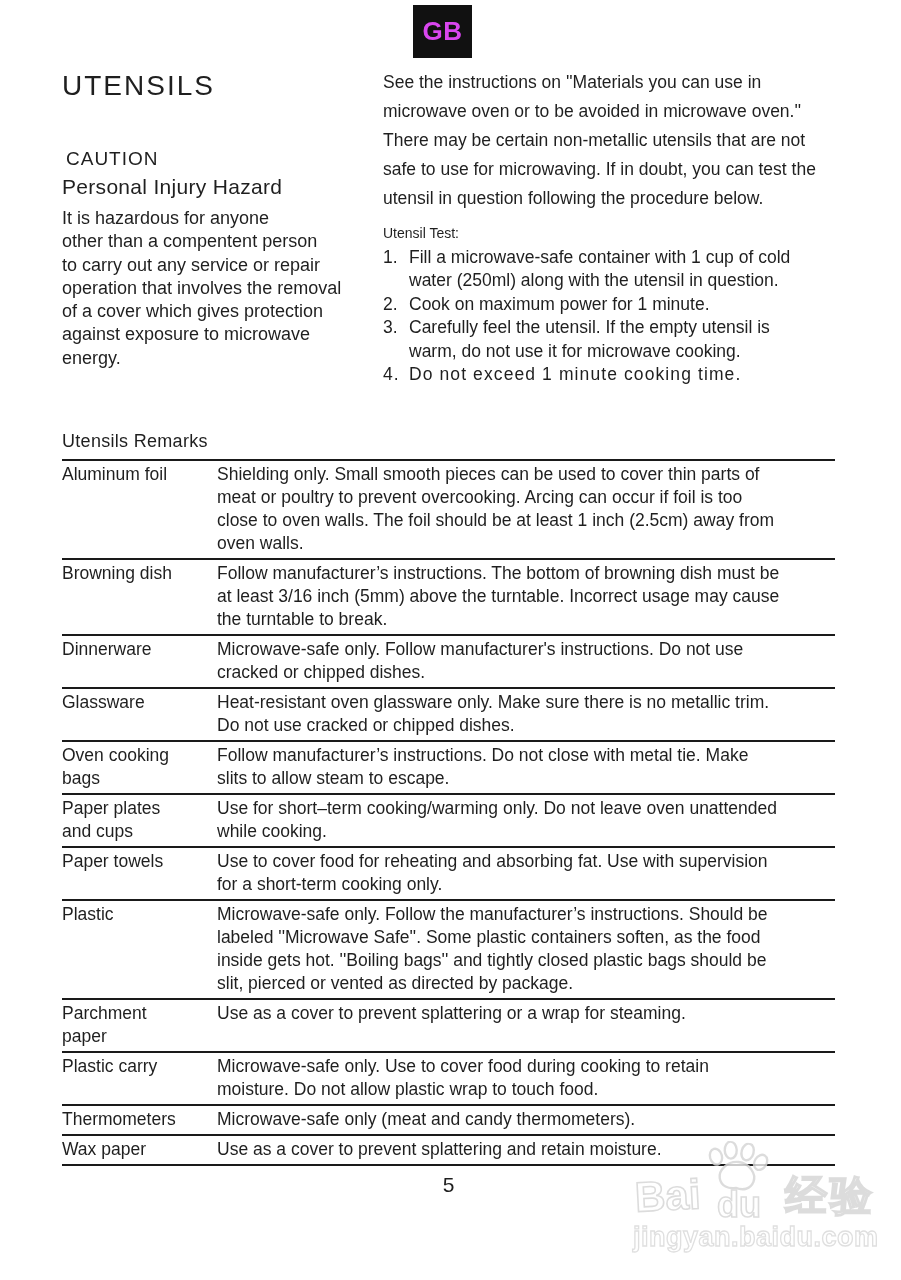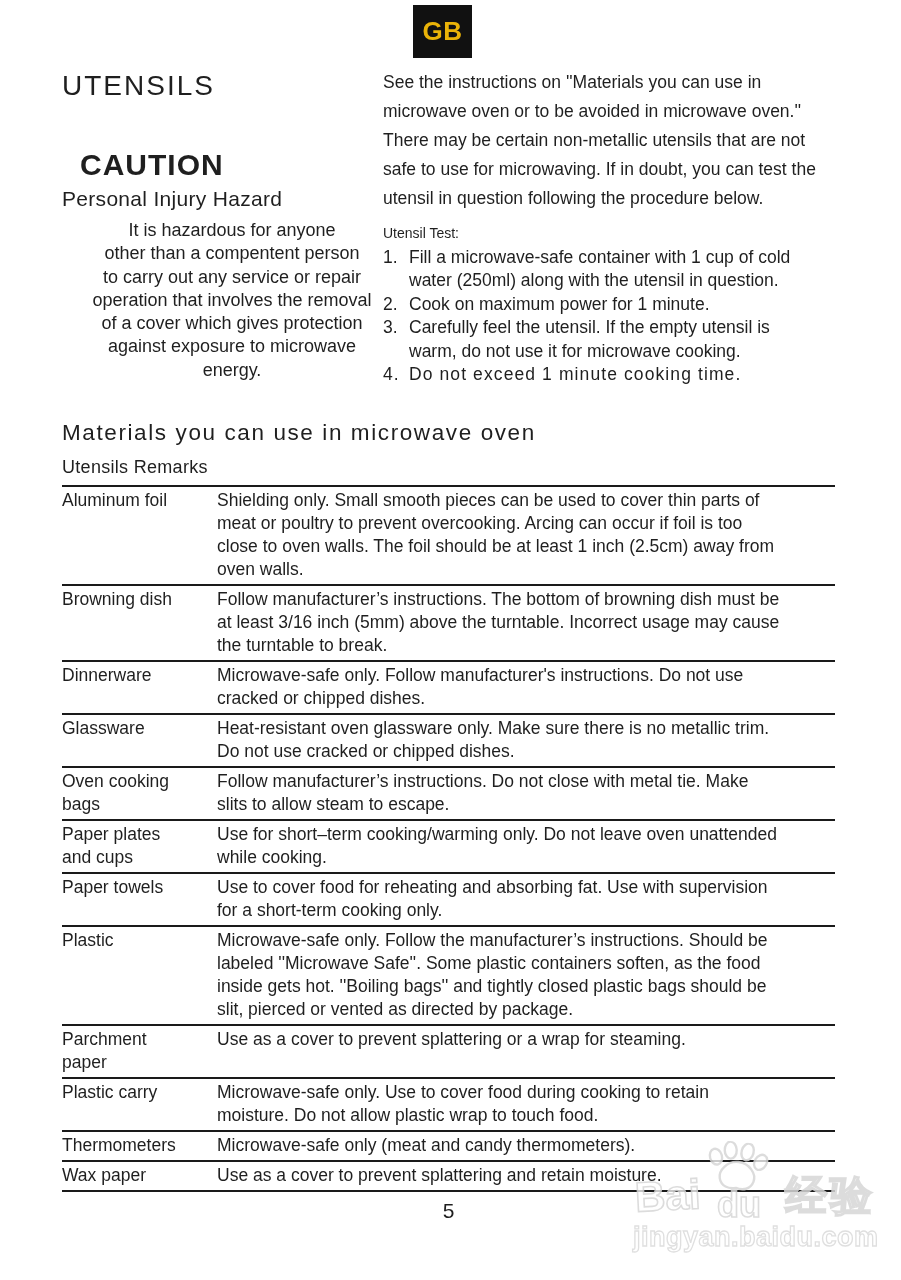--- a/index.html
+++ b/index.html
@@ -14,49 +14,48 @@
     overflow: hidden;
   }
   .pre { white-space: pre-line; }
 
   
   .gb-badge {
     position: absolute;
     left: 413px; top: 5px;
     width: 59px; height: 53px;
     background: #111111;
-    color: #eab308;
+    color: #d946ef;
     font-size: 26px;
     font-weight: bold;
     display: flex; align-items: center; justify-content: center;
     letter-spacing: 0.5px;
   }
 
   
   .left-col { position: absolute; left: 62px; top: 70px; width: 340px; }
   .left-col h1 {
     margin: 0;
     font-size: 28px; font-weight: normal;
     letter-spacing: 2px;
   }
   .left-col h2 {
-    margin: 46px 0 0 18px;
-    font-size: 30px; font-weight: bold;
+    margin: 46px 0 0 4px;
+    font-size: 19px; font-weight: normal;
     letter-spacing: 1px;
   }
   .left-col h3 {
     margin: 5px 0 0 0;
     font-size: 21px; font-weight: normal;
     letter-spacing: 0.3px;
   }
   .caution-body {
     margin: 8px 0 0 0;
     font-size: 18px;
     line-height: 23.3px;
-    text-align: center;
   }
 
   
   .right-col { position: absolute; left: 383px; top: 68px; width: 486px; }
   .intro { margin: 0; font-size: 17.5px; line-height: 29px; }
   .test-title { margin: 12px 0 0 0; font-size: 14px; }
   .steps {
     list-style: none;
     margin: 5px 0 0 0; padding: 0;
     font-size: 17.5px; line-height: 23.4px;
@@ -166,21 +165,20 @@
         </li>
 
         <li class="step">
           <span class="num">4.</span>
           <span class="txt pre">Do not exceed 1 minute cooking time.</span>
         </li>
       </ol>
   </div>
 
   <div class="materials">
-    <h2 class="materials-heading">Materials you can use in microwave oven</h2>
     <div class="table-caption">Utensils Remarks</div>
     <table class="materials-table">
       <tbody>
 
           <tr>
             <td class="utensil pre">Aluminum foil</td>
             <td class="remark pre">Shielding only. Small smooth pieces can be used to cover thin parts of
 meat or poultry to prevent overcooking. Arcing can occur if foil is too
 close to oven walls. The foil should be at least 1 inch (2.5cm) away from
 oven walls.</td>

